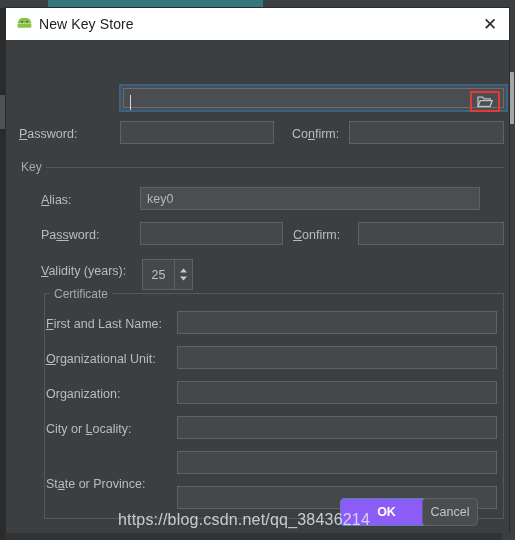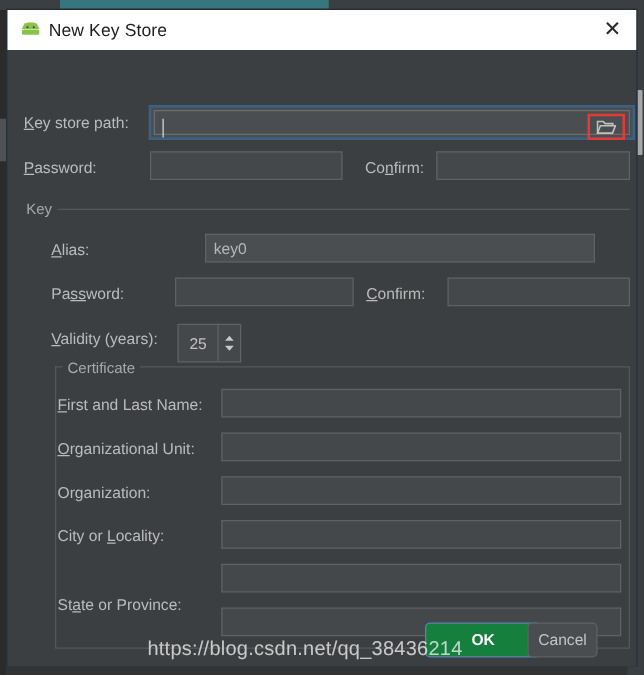--- a/index.html
+++ b/index.html
@@ -64,21 +64,21 @@
     left: 0; top: 95px;
     width: 5px; height: 34px;
     background: #4e5254;
   }
 
   
   .dialog {
     position: absolute;
     left: 5px; top: 7px;
     width: 505px; height: 526px;
-    background: #0c4a6e;
+    background: #a3a3a3;
     border: 1px solid #2b2b2b;
     box-sizing: border-box;
   }
 
   .titlebar {
     position: relative;
     height: 32px;
     background: #ffffff;
     display: flex;
     align-items: center;
@@ -233,21 +233,21 @@
     font-size: 12.5px;
     display: flex;
     align-items: center;
     justify-content: center;
     box-sizing: border-box;
     cursor: pointer;
   }
   .btn-ok {
     left: 340px; top: 498px;
     width: 93px;
-    background: #15803d;
+    background: #8b5cf6;
     border: 1px solid #5b82ae;
     color: #ffffff;
     font-weight: bold;
   }
   .btn-cancel {
     left: 422px; top: 498px;
     width: 56px;
     background: #4a4d4f;
     border: 1px solid #5e6264;
     color: #c4c4c4;
@@ -294,23 +294,20 @@
           <line x1="4.4" y1="0.9" x2="5.9" y2="2.6" stroke="#8ac249" stroke-width="0.9"></line>
           <line x1="14.6" y1="0.9" x2="13.1" y2="2.6" stroke="#8ac249" stroke-width="0.9"></line>
         </svg>
       </span>
       <span class="title-text">New Key Store</span>
       <span class="title-close">✕</span>
     </div>
 
     <div class="content">
 
-      <span class="lbl" style="left:13px; top:51px;">
-        <u>K</u>ey store path:
-      </span>
       <div class="focus-ring">
         <div class="focus-inner">
           <div class="caret"></div>
           <div class="browse-btn">
             <svg width="16" height="13" viewBox="0 0 16 13">
               <path d="M1 11.5 V2.2 H5.6 L7.1 3.9 H13.2 V5.4" fill="none" stroke="#c0c0c0" stroke-width="1.3"></path>
               <path d="M1 11.5 L3.3 5.6 H15.3 L13 11.5 Z" fill="none" stroke="#c0c0c0" stroke-width="1.3"></path>
             </svg>
           </div>
         </div>
@@ -325,21 +322,21 @@
         Co<u>n</u>firm:
       </span>
       <div class="field" style="left:343px; top:81px; width:155px; height:23px;"></div>
 
       <span class="group-label" style="left:11px; top:120px;">Key</span>
       <div class="group-line" style="left:38px; top:127px; width:460px;"></div>
 
       <span class="lbl" style="left:35px; top:153px;text-align:right;">
         <u>A</u>lias:
       </span>
-      <div class="field lit" style="left:134px; top:147px; width:312px; height:23px;margin-left:24px;">
+      <div class="field lit" style="left:134px; top:147px; width:340px; height:23px;">
         <span class="field-text">key0</span>
       </div>
 
       <span class="lbl" style="left:35px; top:188px;">
         Pa<u>ss</u>word:
       </span>
       <div class="field" style="left:134px; top:182px; width:143px; height:23px;"></div>
 
       <span class="lbl" style="left:287px; top:188px;">
         <u>C</u>onfirm:

